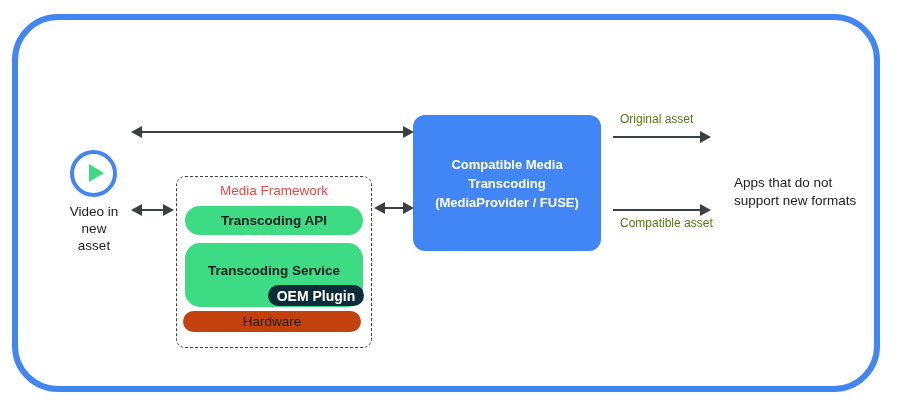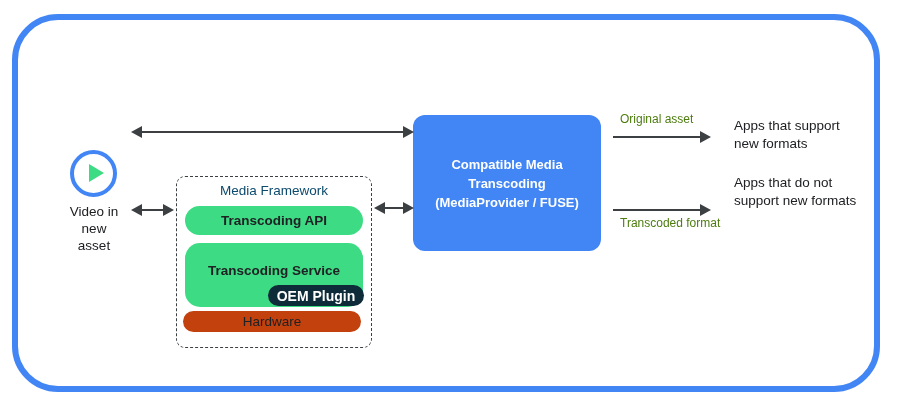--- a/index.html
+++ b/index.html
@@ -77,21 +77,21 @@
     border-radius: 9px;
     background: transparent;
   }
   .mf-title {
     position: absolute;
     left: 176px;
     top: 183px;
     width: 196px;
     text-align: center;
     font-size: 13.5px;
-    color: #0c4a6e;
+    color: #ef4444;
   }
 
   .stack-item {
     position: absolute;
     box-sizing: border-box;
     display: flex;
     align-items: center;
     justify-content: center;
     font-size: 13.5px;
     color: #202124;
@@ -270,20 +270,18 @@
     <div class="aline arw-r1-line"></div>
     <div class="ahead right arw-r1-rh"></div>
   </div>
 
   <div>
     <div class="aline arw-r2-line"></div>
     <div class="ahead right arw-r2-rh"></div>
   </div>
 
   <div class="asset-label lbl-original">Original asset</div>
-  <div class="apps-label lbl-apps1">Apps that support
-new formats</div>
-
-  <div class="asset-label lbl-transcoded">Transcoded format</div>
+
+  <div class="asset-label lbl-transcoded">Compatible asset</div>
   <div class="apps-label lbl-apps2">Apps that do not
 support new formats</div>
 
 </div>
 
 </body></html>

